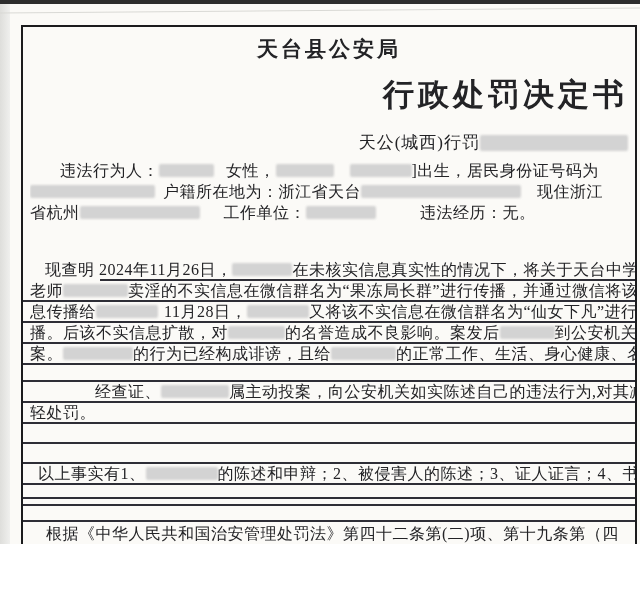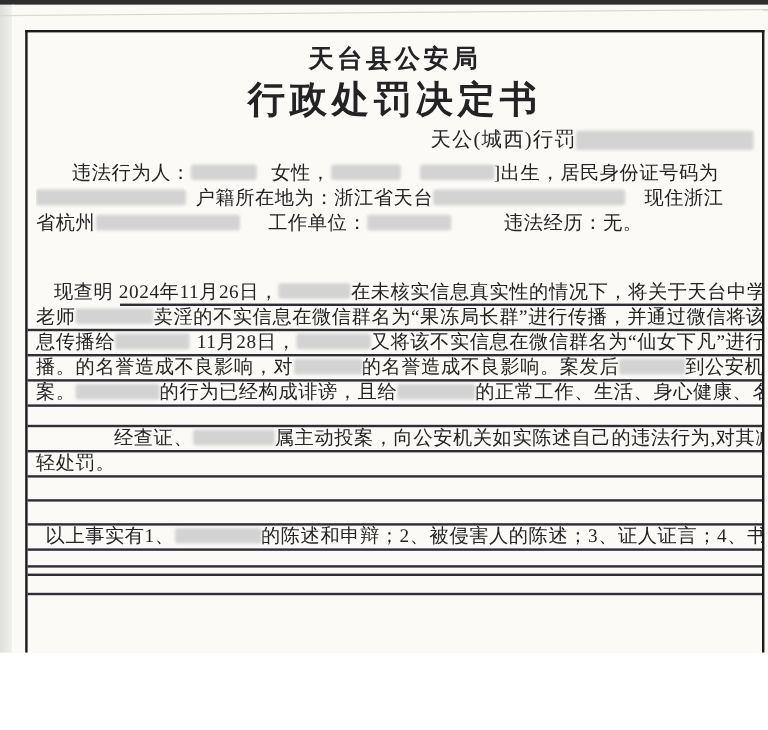--- a/index.html
+++ b/index.html
@@ -19,22 +19,22 @@
   .top-strip{position:absolute;top:0;left:0;right:0;height:4px;background:var(--edge);}
   .top-artifact{position:absolute;top:10px;left:-4px;width:648px;height:1px;background:#d9d9d5;transform:rotate(-0.45deg);}
   .left-strip{position:absolute;top:4px;left:0;bottom:0;width:12px;background:linear-gradient(90deg,#dededb,#f3f3f1);}
   .paper{position:absolute;left:10px;top:4px;right:0;bottom:0;background:var(--paper);}
   .frame{
     position:absolute;left:21px;top:25px;right:3px;bottom:-4px;
     border:2px solid #1b1b1d;border-bottom:none;background:var(--paper);
   }
   .content{position:absolute;left:0;top:0;right:0;bottom:0;padding:0 7px;color:var(--ink);}
   .org-title{margin-top:9px;text-align:center;font-size:21px;line-height:26px;font-weight:bold;letter-spacing:3px;}
-  .doc-title{margin-top:2px;text-align:center;font-size:31px;line-height:38px;font-weight:bold;letter-spacing:4px;}
-  .doc-no{margin-top:3px;text-align:right;}
+  .doc-title{margin-top:14px;text-align:right;font-size:31px;line-height:38px;font-weight:bold;letter-spacing:4px;}
+  .doc-no{margin-top:17px;text-align:right;}
   .docno-ln{height:24px;line-height:24px;font-size:17px;letter-spacing:1px;white-space:nowrap;}
   .docno-ln .redact{height:16px;vertical-align:-3px;}
   .party{margin-top:6px;}
   .findings{margin-top:36px;}
   .ln{
     position:relative;height:21px;line-height:20px;font-size:16px;letter-spacing:0.5px;
     white-space:nowrap;overflow:hidden;box-sizing:border-box;
   }
   .ruled{border-bottom:2px solid var(--rule);margin:0 -7px;padding:0 7px;line-height:19px;}
   [data-name="findings-paragraph"] .ln:first-child{border-bottom:none;}
@@ -73,21 +73,21 @@
       <div class="party" data-name="party-info-paragraph">
           <div class="ln" data-name="text-line"><span class="pad" data-name="spacer" style="width: 30px;"></span><span class="txt" data-name="text-segment">违法行为人：</span><span class="redact" data-name="redaction-blur" style="width: 55px;"></span><span class="pad" data-name="spacer" style="width: 12px;"></span><span class="txt" data-name="text-segment">女性，</span><span class="redact" data-name="redaction-blur" style="width: 58px;"></span><span class="pad" data-name="spacer" style="width: 16px;"></span><span class="redact" data-name="redaction-blur" style="width: 62px;"></span><span class="txt" data-name="text-segment">]出生，居民身份证号码为</span></div>
           <div class="ln" data-name="text-line"><span class="redact" data-name="redaction-blur" style="width: 125px;"></span><span class="pad" data-name="spacer" style="width: 8px;"></span><span class="txt" data-name="text-segment">户籍所在地为：浙江省天台</span><span class="redact" data-name="redaction-blur" style="width: 160px;"></span><span class="pad" data-name="spacer" style="width: 16px;"></span><span class="txt" data-name="text-segment">现住浙江</span></div>
           <div class="ln" data-name="text-line"><span class="txt" data-name="text-segment">省杭州</span><span class="redact" data-name="redaction-blur" style="width: 120px;"></span><span class="pad" data-name="spacer" style="width: 24px;"></span><span class="txt" data-name="text-segment">工作单位：</span><span class="redact" data-name="redaction-blur" style="width: 70px;"></span><span class="pad" data-name="spacer" style="width: 44px;"></span><span class="txt" data-name="text-segment">违法经历：无。</span></div>
         </div>
 
       <div class="findings" data-name="findings-paragraph">
           <div class="ln ruled" data-name="text-line"><span class="pad" data-name="spacer" style="width: 15px;"></span><span class="txt" data-name="text-segment">现查明 2024年11月26日，</span><span class="redact" data-name="redaction-blur" style="width: 60px;"></span><span class="txt" data-name="text-segment">在未核实信息真实性的情况下，将关于天台中学女</span></div>
           <div class="ln ruled" data-name="text-line"><span class="txt" data-name="text-segment">老师</span><span class="redact" data-name="redaction-blur" style="width: 65px;"></span><span class="txt" data-name="text-segment">卖淫的不实信息在微信群名为“果冻局长群”进行传播，并通过微信将该信</span></div>
           <div class="ln ruled" data-name="text-line"><span class="txt" data-name="text-segment">息传播给</span><span class="redact" data-name="redaction-blur" style="width: 62px;"></span><span class="pad" data-name="spacer" style="width: 6px;"></span><span class="txt" data-name="text-segment">11月28日，</span><span class="redact" data-name="redaction-blur" style="width: 62px;"></span><span class="txt" data-name="text-segment">又将该不实信息在微信群名为“仙女下凡”进行传</span></div>
-          <div class="ln ruled" data-name="text-line"><span class="txt" data-name="text-segment">播。的名誉造成不良影响，对</span><span class="redact" data-name="redaction-blur" style="width: 57px;"></span><span class="txt" data-name="text-segment">的名誉造成不良影响。案发后</span><span class="redact" data-name="redaction-blur" style="width: 55px;"></span><span class="txt" data-name="text-segment">到公安机关处投</span></div>
+          <div class="ln ruled" data-name="text-line"><span class="txt" data-name="text-segment">播。后该不实信息扩散，对</span><span class="redact" data-name="redaction-blur" style="width: 57px;"></span><span class="txt" data-name="text-segment">的名誉造成不良影响。案发后</span><span class="redact" data-name="redaction-blur" style="width: 55px;"></span><span class="txt" data-name="text-segment">到公安机关处投</span></div>
           <div class="ln ruled" data-name="text-line"><span class="txt" data-name="text-segment">案。</span><span class="redact" data-name="redaction-blur" style="width: 70px;"></span><span class="txt" data-name="text-segment">的行为已经构成诽谤，且给</span><span class="redact" data-name="redaction-blur" style="width: 65px;"></span><span class="txt" data-name="text-segment">的正常工作、生活、身心健康、名誉造成</span></div>
         </div>
 
       <div class="rule" style="height:17px" data-name="ruled-line"></div>
 
       <div data-name="mitigation-paragraph">
           <div class="ln ruled" data-name="text-line"><span class="pad" data-name="spacer" style="width: 65px;"></span><span class="txt" data-name="text-segment">经查证、</span><span class="redact" data-name="redaction-blur" style="width: 68px;"></span><span class="txt" data-name="text-segment">属主动投案，向公安机关如实陈述自己的违法行为,对其减</span></div>
           <div class="ln ruled" data-name="text-line"><span class="txt" data-name="text-segment">轻处罚。</span></div>
         </div>
 
@@ -95,18 +95,18 @@
       <div class="rule" style="height:20px" data-name="ruled-line"></div>
 
       <div data-name="evidence-paragraph">
           <div class="ln ruled" data-name="text-line"><span class="pad" data-name="spacer" style="width: 8px;"></span><span class="txt" data-name="text-segment">以上事实有1、</span><span class="redact" data-name="redaction-blur" style="width: 72px;"></span><span class="txt" data-name="text-segment">的陈述和申辩；2、被侵害人的陈述；3、证人证言；4、书证</span></div>
         </div>
 
       <div class="rule" style="height:14px" data-name="ruled-line"></div>
       <div class="rule" style="height:7px" data-name="ruled-line"></div>
 
       <div class="decision" data-name="decision-paragraph">
-          <div class="ln dln" data-name="text-line"><span class="pad" data-name="spacer" style="width: 16px;"></span></div>
+          <div class="ln dln" data-name="text-line"><span class="pad" data-name="spacer" style="width: 16px;"></span><span class="txt" data-name="text-segment">根据《中华人民共和国治安管理处罚法》第四十二条第(二)项、第十九条第（四</span></div>
         </div>
 
     </div>
   </div>
 </div>
 
 </body></html>

